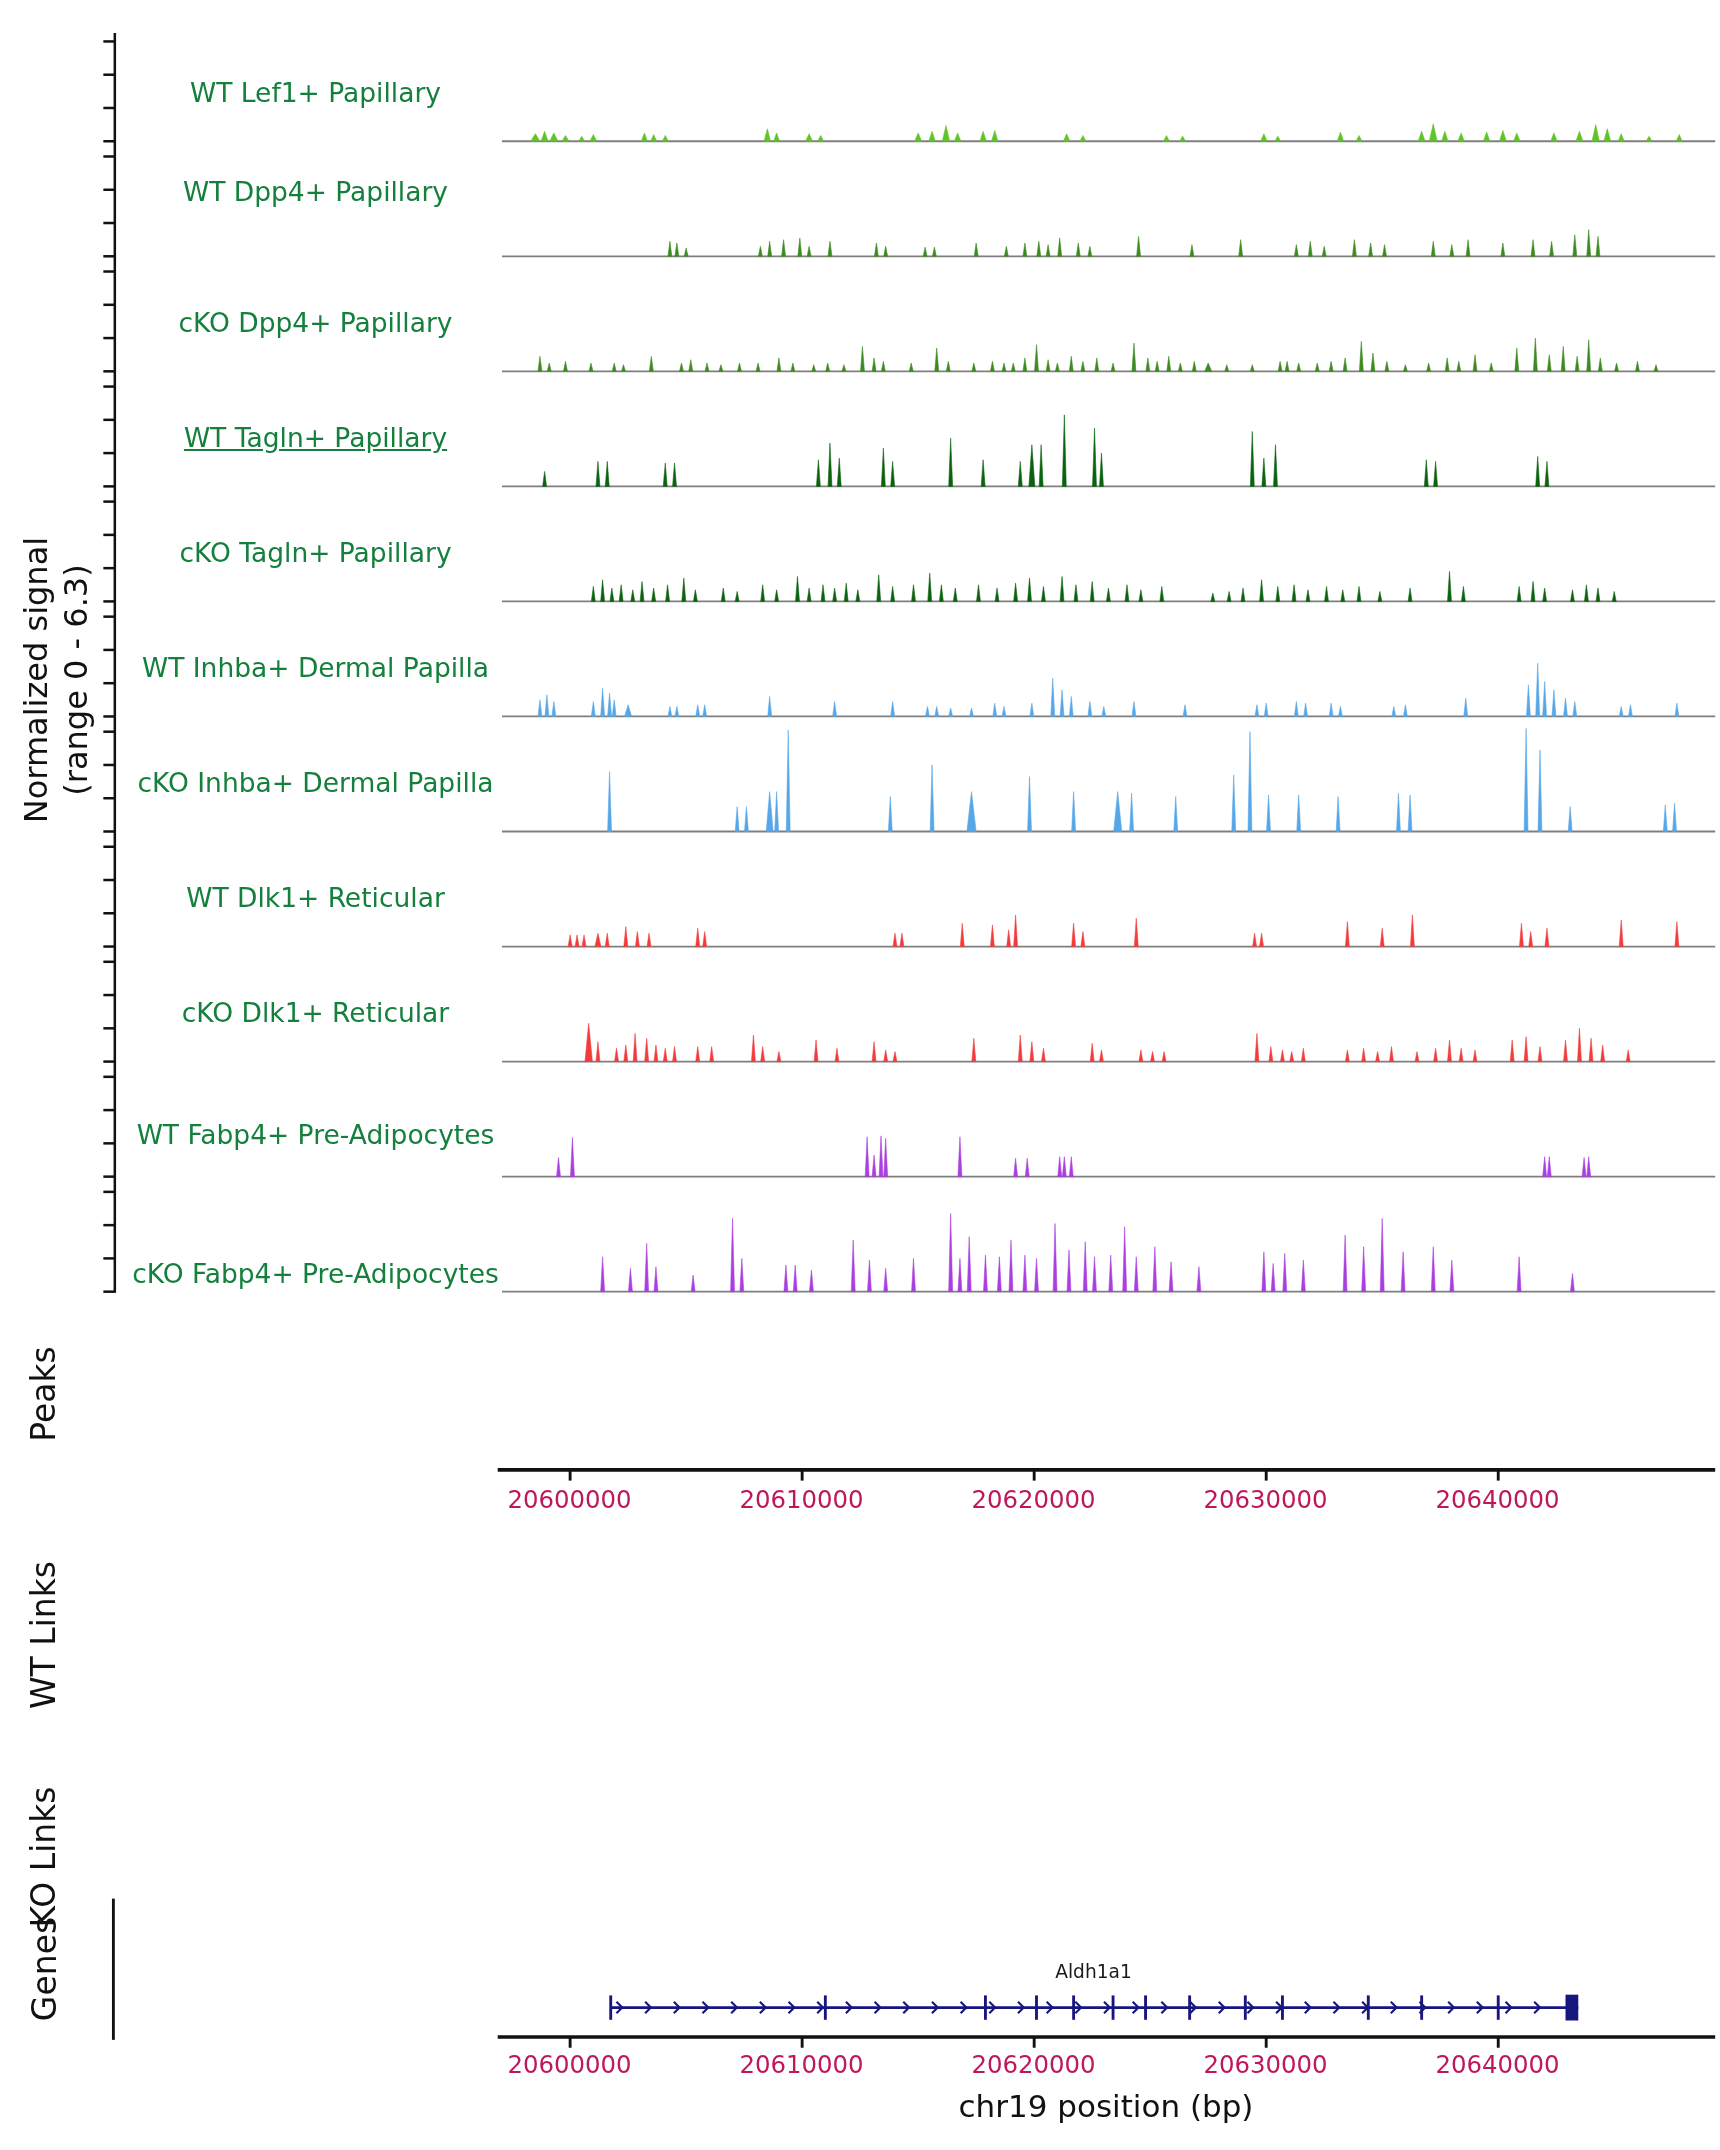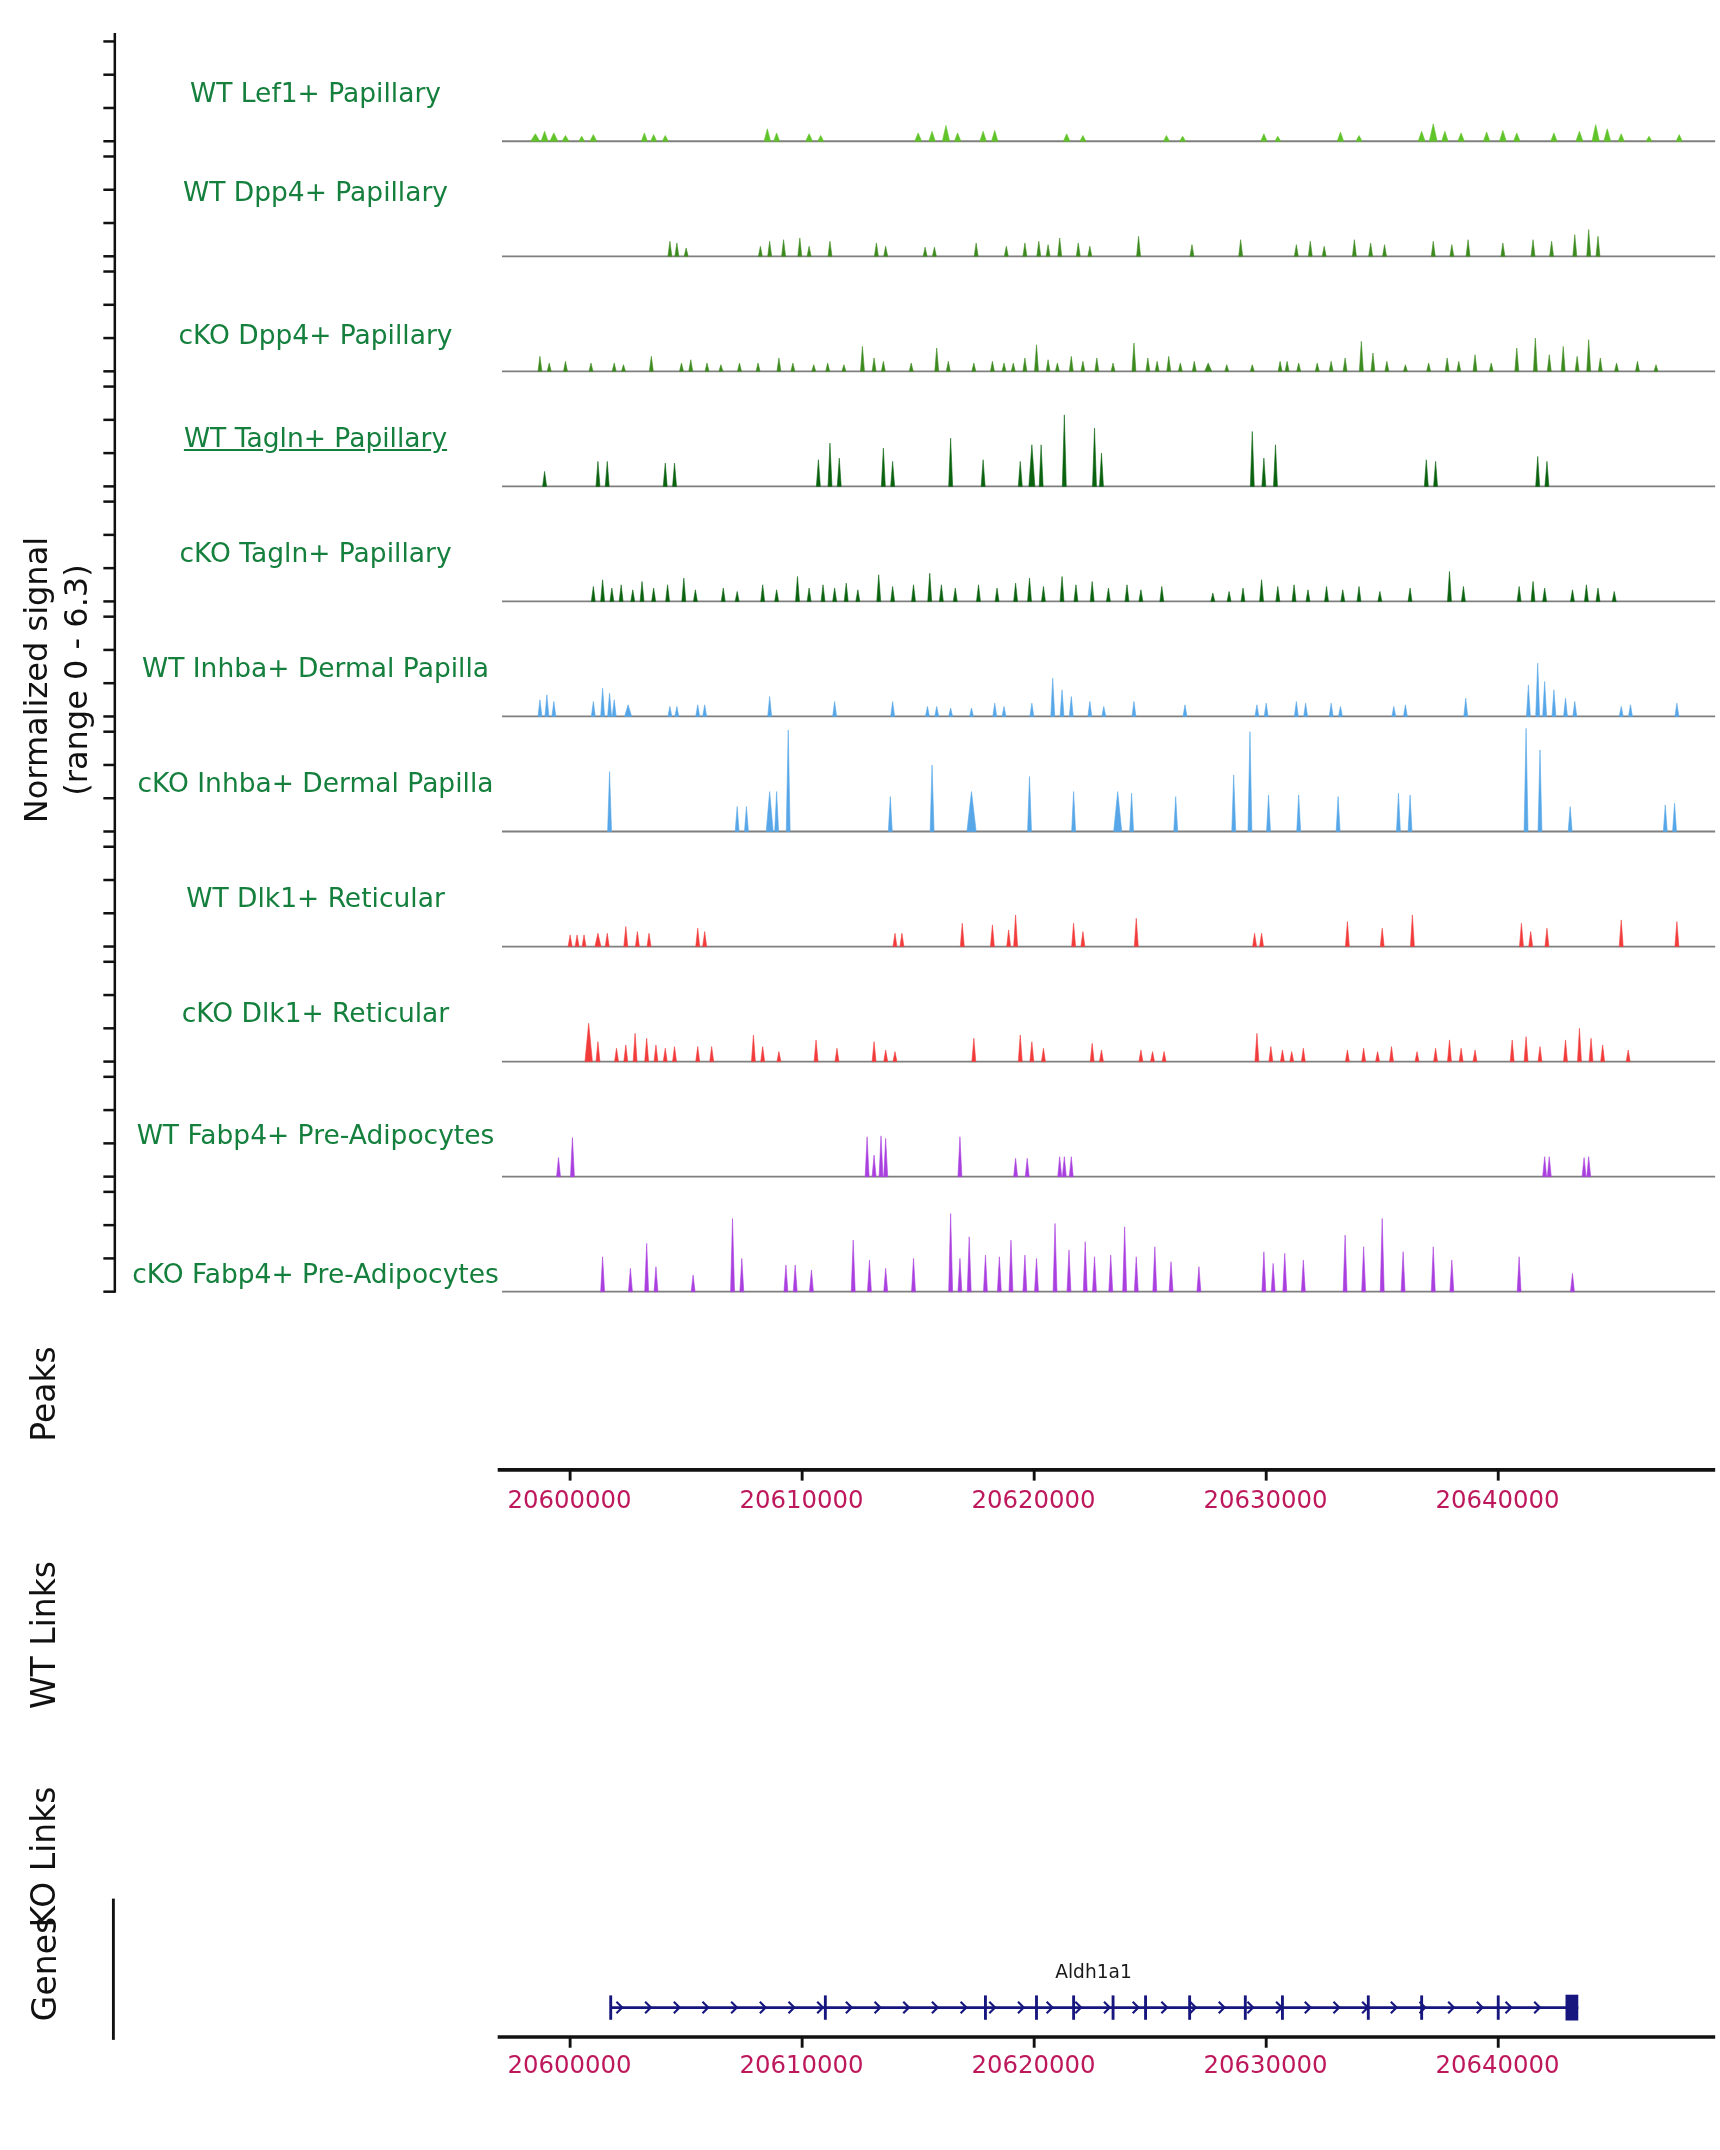--- a/index.html
+++ b/index.html
@@ -32,21 +32,21 @@
   </div>
 
   <div class="rot seclab" style="left:-172px;top:1376px;width:430px;height:36px;">Peaks</div>
   <div class="rot seclab" style="left:-172px;top:1617px;width:430px;height:36px;">WT Links</div>
   <div class="rot seclab" style="left:-172px;top:1839px;width:430px;height:36px;">KO Links</div>
   <div class="rot seclab" style="left:-171px;top:1951px;width:430px;height:36px;">Genes</div>
 
   <div id="track-labels">
       <div class="track-label" style="top: 74px;">WT Lef1+ Papillary</div>
       <div class="track-label" style="top: 173px;">WT Dpp4+ Papillary</div>
-      <div class="track-label" style="top: 304px; margin-top: 12px;">cKO Dpp4+ Papillary</div>
+      <div class="track-label" style="top: 304px;">cKO Dpp4+ Papillary</div>
       <div class="track-label" style="top: 419px; text-decoration: underline;">WT Tagln+ Papillary</div>
       <div class="track-label" style="top: 534px;">cKO Tagln+ Papillary</div>
       <div class="track-label" style="top: 649px;">WT Inhba+ Dermal Papilla</div>
       <div class="track-label" style="top: 764px;">cKO Inhba+ Dermal Papilla</div>
       <div class="track-label" style="top: 879px;">WT Dlk1+ Reticular</div>
       <div class="track-label" style="top: 994px;">cKO Dlk1+ Reticular</div>
       <div class="track-label" style="top: 1116px;">WT Fabp4+ Pre-Adipocytes</div>
       <div class="track-label" style="top: 1224px; margin-top: 31px;">cKO Fabp4+ Pre-Adipocytes</div>
     </div>
 
@@ -189,17 +189,18 @@
       <span style="left: 1426px;">20640000</span>
     </div>
   <div id="genome-ticklabels" class="tickrow" style="top:2050px;">
       <span style="left: 498px;">20600000</span>
       <span style="left: 730px;">20610000</span>
       <span style="left: 962px;">20620000</span>
       <span style="left: 1194px;">20630000</span>
       <span style="left: 1426px;">20640000</span>
     </div>
 
+  <div class="axis-title">chr19 position (bp)</div>
 
   <div class="gene-name">Aldh1a1</div>
 
 </div>
 
 
 </body></html>

